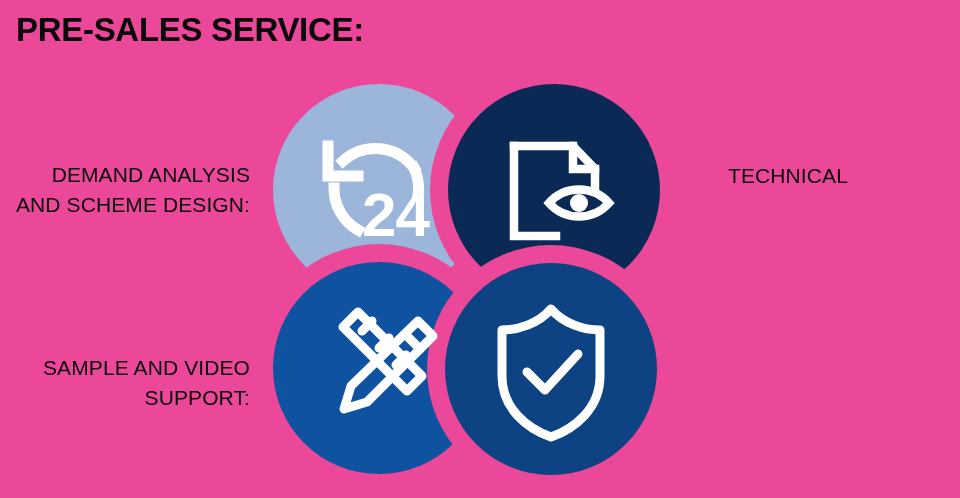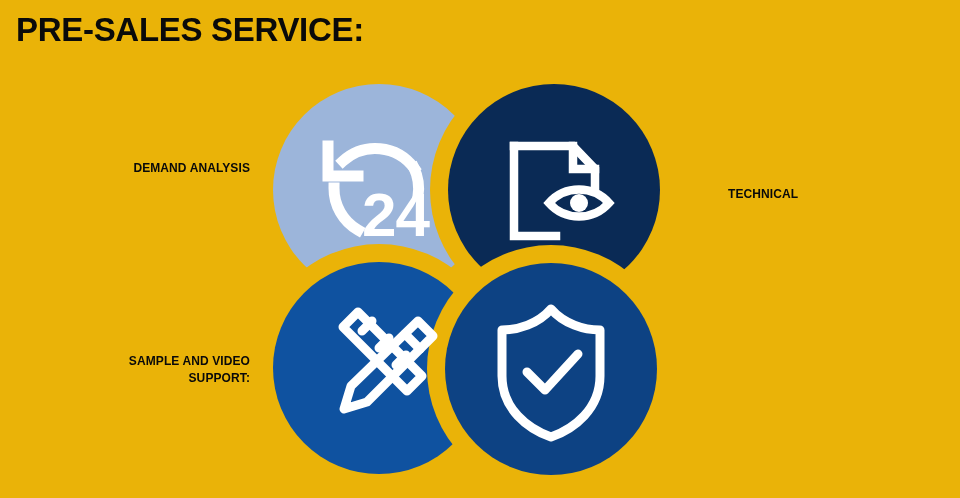--- a/index.html
+++ b/index.html
@@ -9,21 +9,21 @@
     background: #ffffff;
   }
   body {
     font-family: "Liberation Sans", sans-serif;
     -webkit-font-smoothing: antialiased;
   }
   #page {
     position: relative;
     width: 960px;
     height: 498px;
-    background: #eab308;
+    background: #ec4899;
     overflow: hidden;
   }
 
   
   #page-title {
     position: absolute;
     left: 16px;
     top: 12px;
     font-size: 33px;
     font-weight: 700;
@@ -44,29 +44,29 @@
   #cluster svg {
     display: block;
     width: 400px;
     height: 396px;
     overflow: visible;
   }
 
   
   .label {
     position: absolute;
-    font-size: 12px;
-    font-weight: 700;
+    font-size: 21px;
+    font-weight: 400;
     letter-spacing: 0.1px;
     line-height: 1.45;
     color: #0a0a0a;
     text-transform: uppercase;
   }
   .label.right-align { text-align: right; }
-  .label.left-align  { text-align: left; margin-top: 25px; }
+  .label.left-align  { text-align: left; }
 
   #label-demand {
     left: 10px;
     top: 160px;
     width: 240px;
   }
   #label-sample {
     left: 10px;
     top: 353px;
     width: 240px;
@@ -164,20 +164,21 @@
                    L 334 246
                    C 318 246 298 240 285 225 Z"></path>
           <path d="M 261 288 L 279 306 L 312 270"></path>
         </g>
       </g>
     </svg>
   </div>
 
   <div class="label right-align" id="label-demand">
     <div>DEMAND ANALYSIS</div>
+    <div>AND SCHEME DESIGN:</div>
   </div>
 
   <div class="label right-align" id="label-sample">
     <div>SAMPLE AND VIDEO</div>
     <div>SUPPORT:</div>
   </div>
 
   <div class="label left-align" id="label-technical">
     <div>TECHNICAL</div>
   </div>

